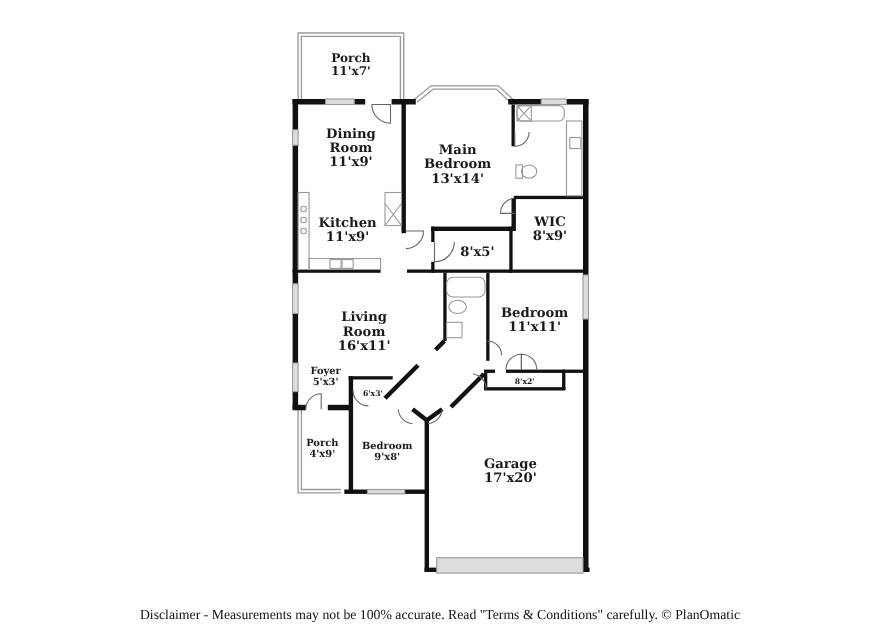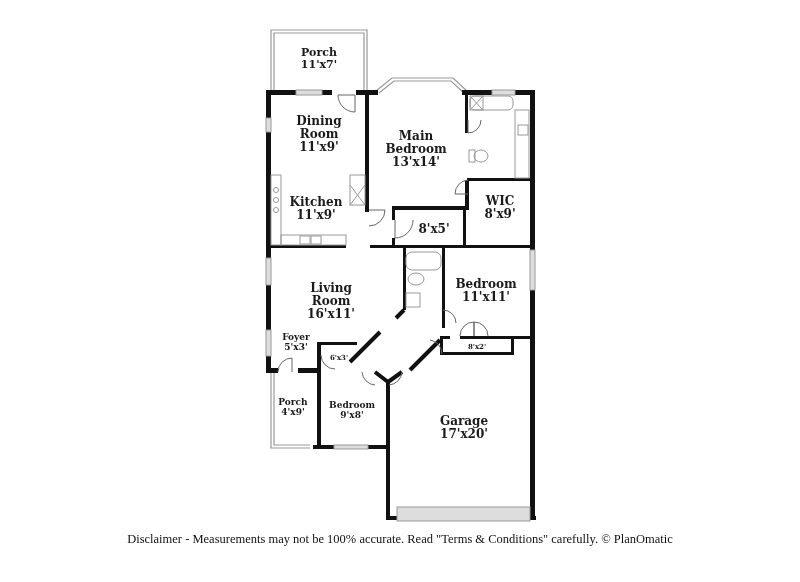--- a/index.html
+++ b/index.html
@@ -1,19 +1,19 @@
 <!DOCTYPE html>
 <html><head>
 <meta charset="utf-8">
 <style>
   html, body { margin:0; padding:0; background:#ffffff; }
   body { width:800px; height:582px; position:relative; overflow:hidden; font-family:"DejaVu Serif", "Liberation Serif", serif; }
   #plan { position:absolute; left:0; top:0; width:800px; height:582px; }
   .lbl { font-family:"DejaVu Serif", "Liberation Serif", serif; font-weight:bold; fill:#1a1a1a; text-anchor:middle; }
-  .disclaimer { position:absolute; left:0; top:532px; width:800px; text-align:center; font-family:"Liberation Serif", "DejaVu Serif", serif; font-size:12.5px; color:#111; }
+  .disclaimer { position:absolute; left:0; top:552px; width:800px; text-align:center; font-family:"Liberation Serif", "DejaVu Serif", serif; font-size:12.5px; color:#111; }
 </style>
 </head>
 <body>
 
 <svg id="plan" viewBox="0 0 800 582" xmlns="http://www.w3.org/2000/svg">
 
   <g fill="none" stroke="#999" stroke-width="1.2">
     <polyline points="271,91 271,30 367,30 367,91"></polyline>
     <polyline points="274,91 274,33 364,33 364,91"></polyline>
   </g>

